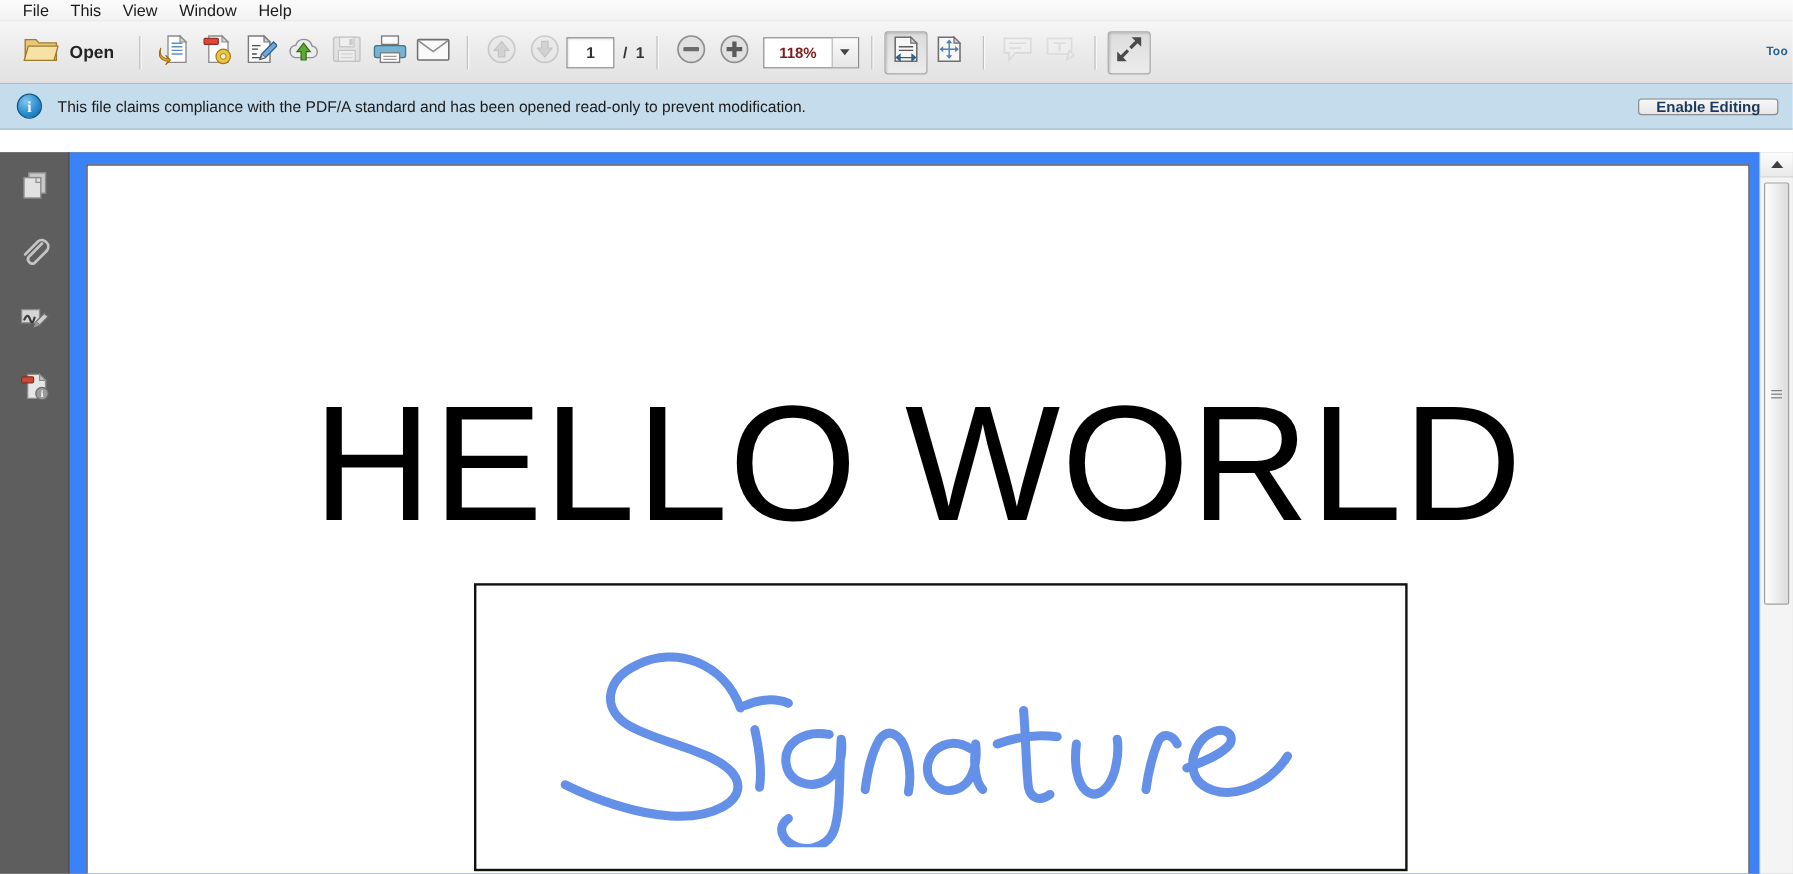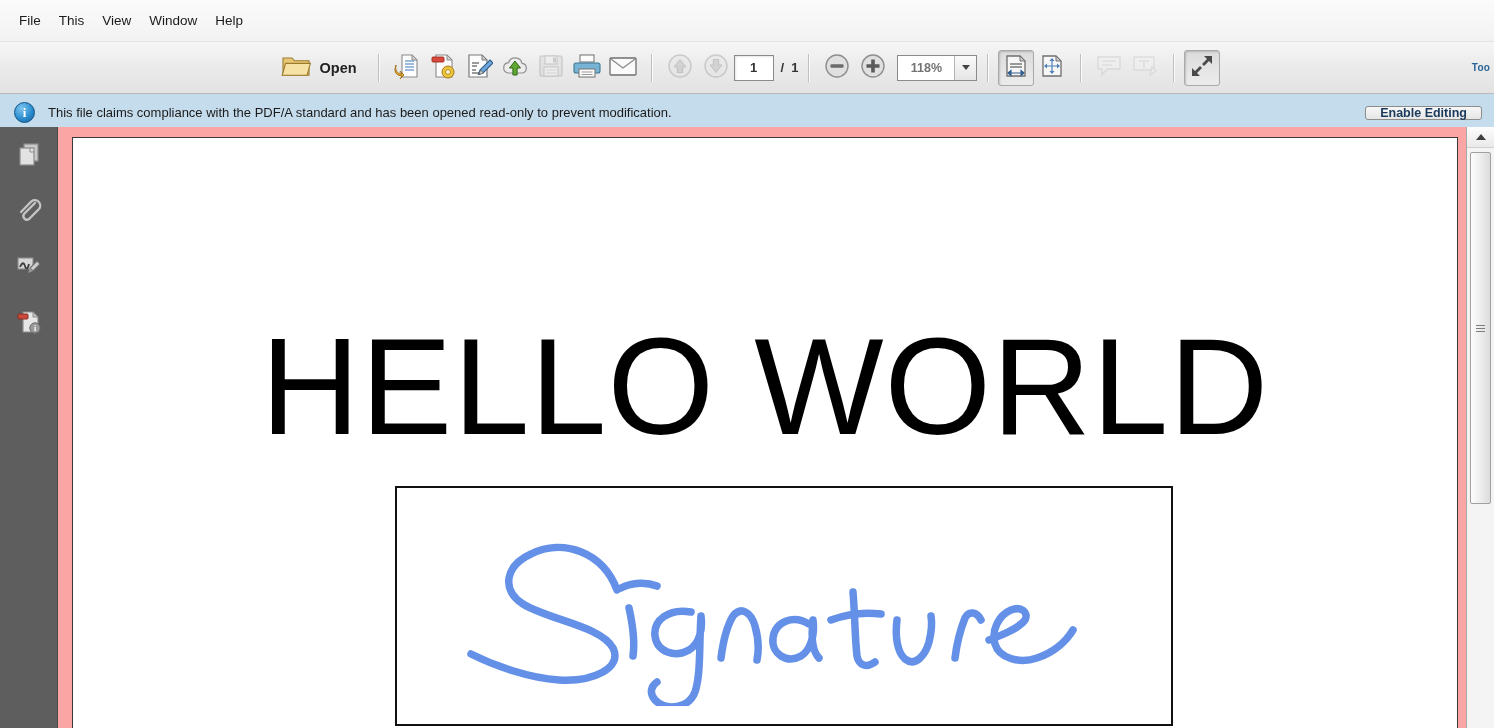--- a/index.html
+++ b/index.html
@@ -5,21 +5,21 @@
   * { box-sizing: border-box; margin: 0; padding: 0; }
   html, body {
     width: 1494px; height: 728px;
     overflow: hidden;
     font-family: "Liberation Sans", sans-serif;
     background: #ffffff;
   }
 
   
   .menubar {
-    height: 42px;
+    height: 18px;
     background: linear-gradient(to bottom, #fbfbfb 0%, #f2f2f2 100%);
     display: flex;
     align-items: center;
     padding-left: 10px;
     border-bottom: 1px solid #e3e3e3;
   }
   .menu-item {
     font-size: 13.5px;
     color: #1a1a1a;
     padding: 3px 9px;
@@ -29,21 +29,20 @@
 
   
   .toolbar {
     height: 52px;
     background: linear-gradient(to bottom, #f6f6f6 0%, #ebebeb 48%, #e2e2e2 100%);
     border-bottom: 1px solid #b9b9b9;
     display: flex;
     align-items: center;
     padding: 0 12px 0 12px;
     position: relative;
-    justify-content: center;
   }
   .tb-group { display: flex; align-items: center; }
   .tb-sep {
     width: 1px; height: 28px;
     background: #c0c0c0;
     margin: 0 10px;
     box-shadow: 1px 0 0 #fafafa;
   }
   .tb-btn {
     width: 36px; height: 36px;
@@ -84,21 +83,21 @@
 
   .zoombox {
     display: flex; align-items: center;
     height: 26px;
     border: 1px solid #8a8a8a;
     background: #fff;
     margin-left: 6px;
   }
   .zoomval {
     width: 56px; text-align: center;
-    font-size: 12.5px; font-weight: bold; color: #737373;
+    font-size: 12.5px; font-weight: bold; color: #7f1d1d;
     line-height: 24px;
   }
   .zoomarrow {
     width: 22px; height: 24px;
     border-left: 1px solid #b5b5b5;
     background: linear-gradient(to bottom,#fafafa,#e6e6e6);
     display: flex; align-items: center; justify-content: center;
     cursor: default;
   }
   .caret-dn {
@@ -166,21 +165,21 @@
   .nav-btn {
     width: 38px; height: 34px;
     display: flex; align-items: center; justify-content: center;
     border: 1px solid transparent; border-radius: 3px;
     cursor: default;
   }
 
   .pagewrap {
     flex: 1 1 auto;
     position: relative;
-    background: #fca5a5;
+    background: #3b82f6;
     padding: 10px 0 0 14px;
     overflow: hidden;
   }
   .pdfpage {
     width: 1386px; height: 1794px;
     background: #fff;
     border: 1px solid #3a3a3a;
     position: relative;
   }
   .hello {

